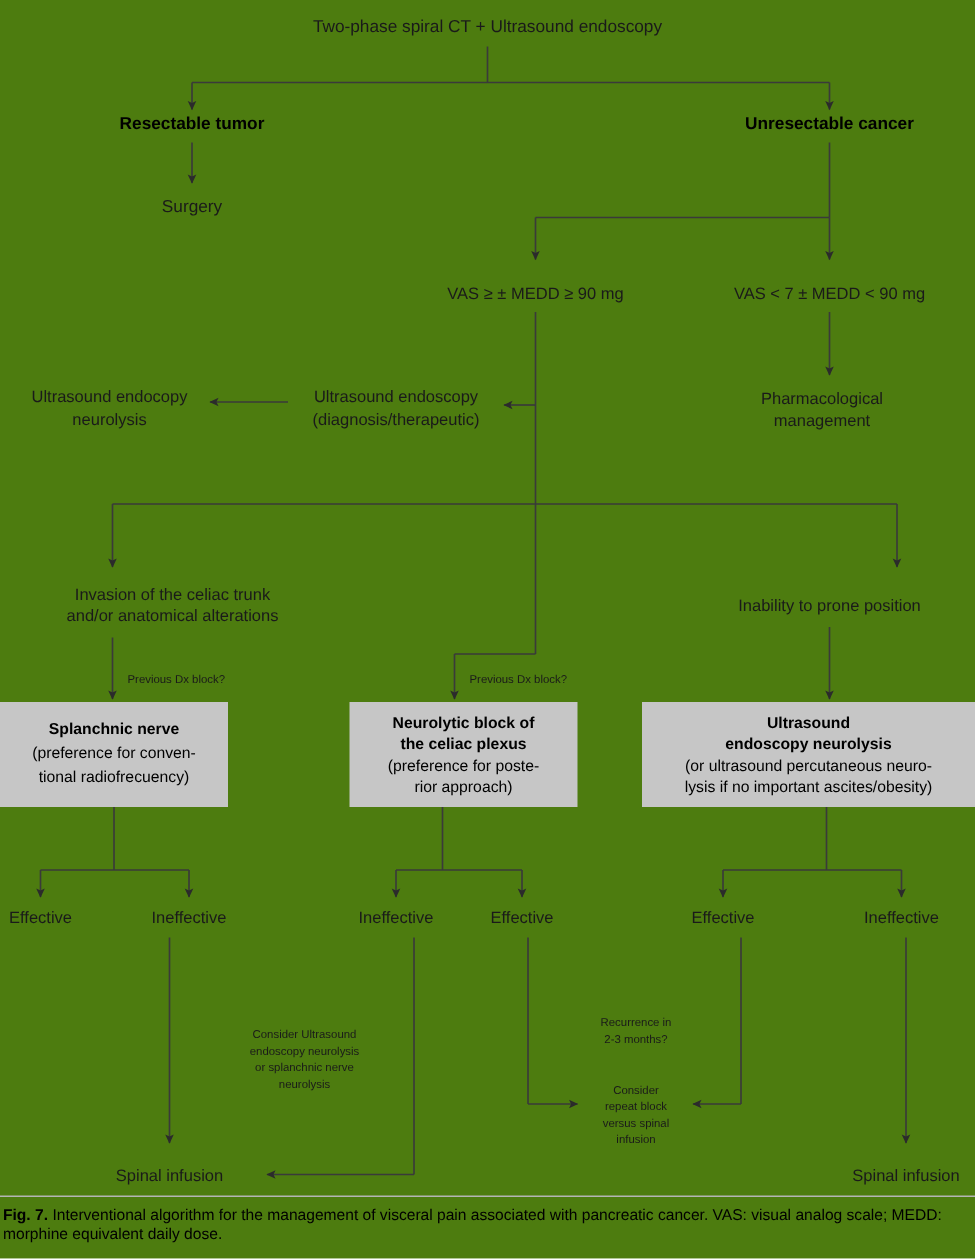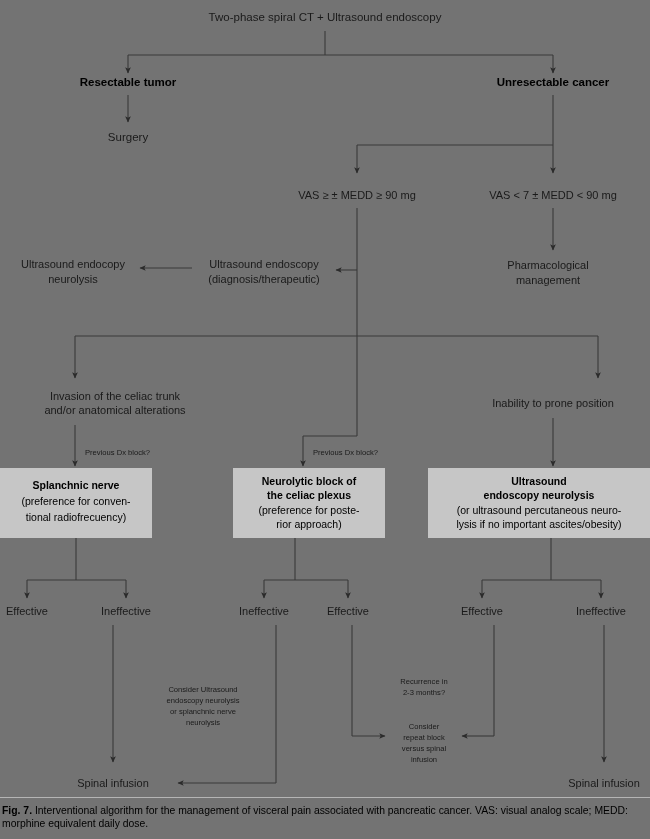--- a/index.html
+++ b/index.html
@@ -1,17 +1,17 @@
 <!DOCTYPE html>
 <html><head>
 <meta charset="utf-8">
 <style>
   html,body{margin:0;padding:0;background:#ffffff;}
   body{font-family:"Liberation Sans","DejaVu Sans",sans-serif;color:#000;}
-  #page{position:relative;width:650px;height:839px;overflow:hidden;background:#737373;}
+  #page{position:relative;width:650px;height:839px;overflow:hidden;background:#4d7c0f;}
   #flow{position:absolute;left:0;top:0;width:650px;height:790px;}
   .lbl{font-family:"Liberation Sans","DejaVu Sans",sans-serif;fill:#1a1a1a;}
   .t13{font-size:11.5px;}
   .t12{font-size:11px;}
   .t8{font-size:7.6px;}
   .bold{font-weight:bold;fill:#000;}
   .boxtxt{font-size:10.5px;fill:#000;}
   .boxtxt.hd{font-weight:bold;}
   .gbox{fill:#c6c6c6;stroke:none;}
   .ln{stroke:#3a3a3a;stroke-width:1.1;fill:none;}

